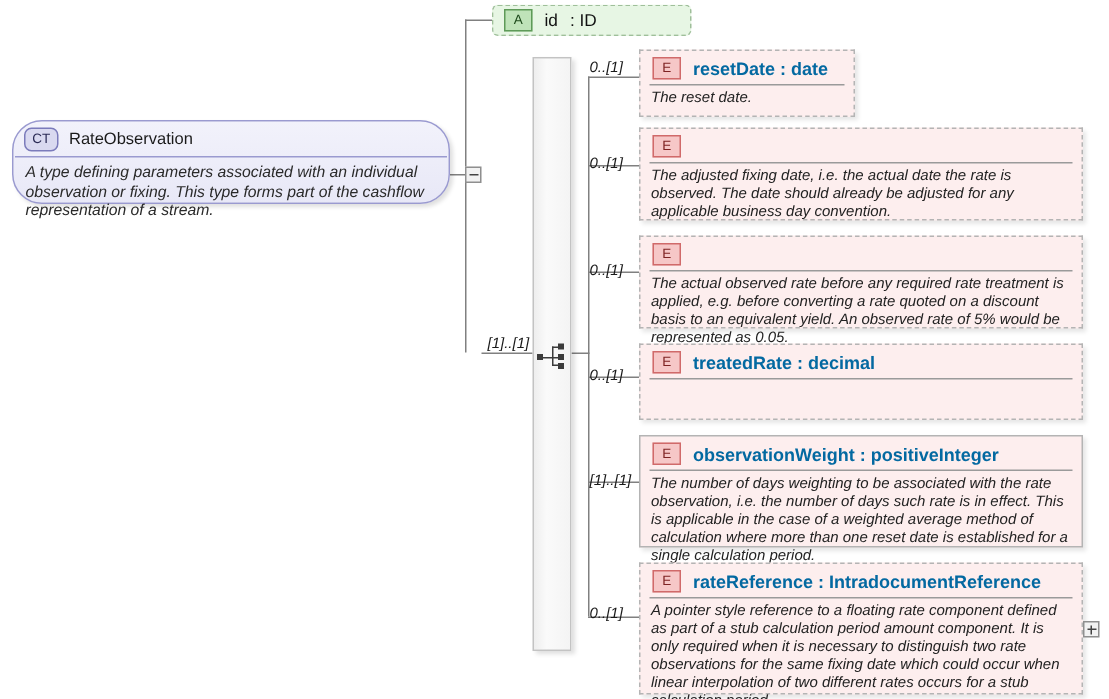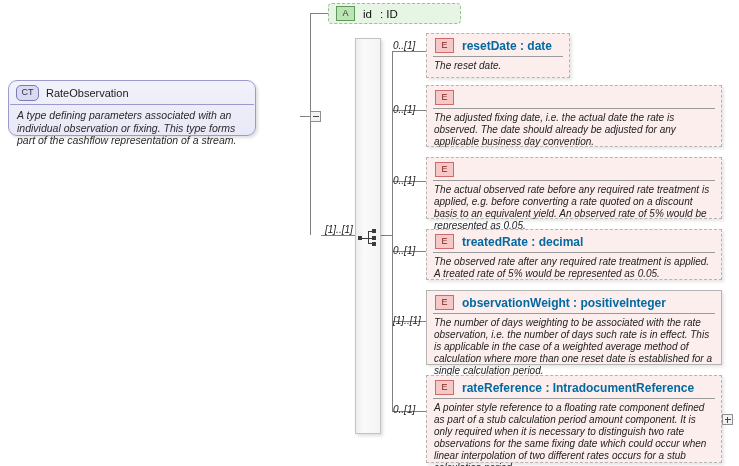--- a/index.html
+++ b/index.html
@@ -179,21 +179,21 @@
 
   <div class="line hline" style="left:392px;top:51px;width:34px;"></div>
   <div class="line hline" style="left:392px;top:110px;width:34px;"></div>
   <div class="line hline" style="left:392px;top:181px;width:34px;"></div>
   <div class="line hline" style="left:392px;top:251px;width:34px;"></div>
   <div class="line hline" style="left:392px;top:321px;width:34px;"></div>
   <div class="line hline" style="left:392px;top:411px;width:34px;"></div>
 
   <div class="line hline" style="left:710px;top:419px;width:12px;"></div>
 
-  <div class="ct-box" style="left:8px;top:80px;width:248px;height:56px;">
+  <div class="ct-box" style="left:8px;top:80px;width:292px;height:56px;border-radius:20px;">
     <div class="ct-head">
       <span class="ct-icon">CT</span>
       <span class="ct-title">RateObservation</span>
     </div>
     <div class="ct-sep"></div>
     <div class="ct-doc">A type defining parameters associated with an individual observation or fixing. This type forms part of the cashflow representation of a stream.</div>
   </div>
 
   <div class="togglebox" style="left:310px;top:111px;">
     <span class="h"></span>
@@ -249,21 +249,20 @@
     <div class="el-doc">The actual observed rate before any required rate treatment is applied, e.g. before converting a rate quoted on a discount basis to an equivalent yield. An observed rate of 5% would be represented as 0.05.</div>
   </div>
 
   <div class="card" style="left:393px;top:245px;">0..[1]</div>
   <div class="el-box" style="left:426px;top:229px;width:296px;height:51px;">
     <div class="el-head">
       <span class="el-icon">E</span>
       <span class="el-title">treatedRate : decimal</span>
     </div>
     <div class="el-sep"></div>
-    <div class="el-doc">The observed rate after any required rate treatment is applied. A treated rate of 5% would be represented as 0.05.</div>
   </div>
 
   <div class="card" style="left:393px;top:315px;">[1]..[1]</div>
   <div class="el-box required" style="left:426px;top:290px;width:296px;height:75px;">
     <div class="el-head">
       <span class="el-icon">E</span>
       <span class="el-title">observationWeight : positiveInteger</span>
     </div>
     <div class="el-sep"></div>
     <div class="el-doc">The number of days weighting to be associated with the rate observation, i.e. the number of days such rate is in effect. This is applicable in the case of a weighted average method of calculation where more than one reset date is established for a single calculation period.</div>

